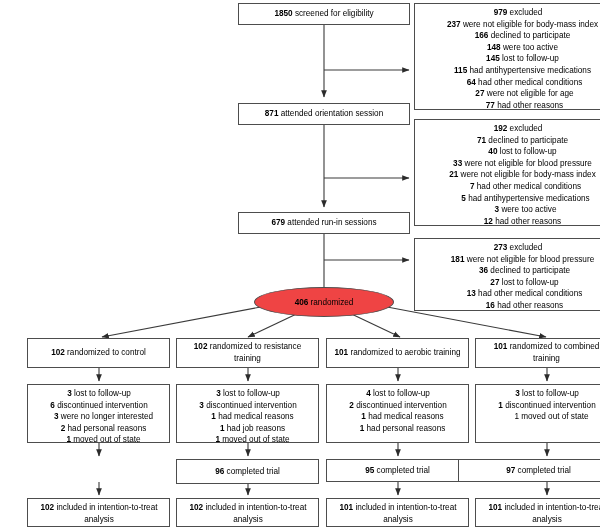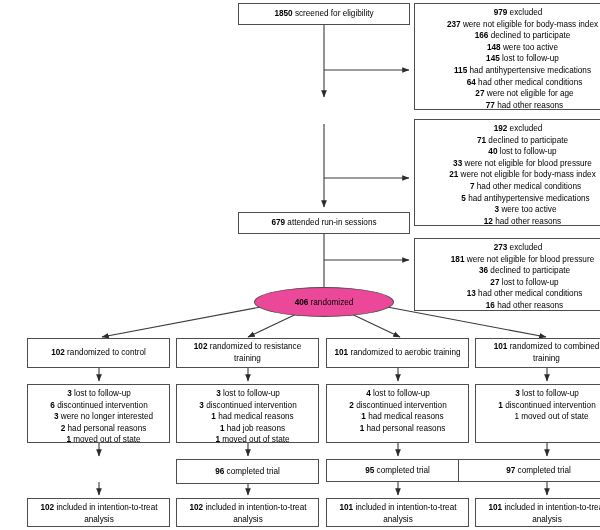--- a/index.html
+++ b/index.html
@@ -25,21 +25,21 @@
   }
   .box.listbox{
     padding:3px 4px 3px 5px;
     text-align:center;
   }
   .oval{
     position:absolute;
     box-sizing:border-box;
     border:1px solid #4d4d4d;
     border-radius:50%;
-    background:#ec4899;
+    background:#ef4444;
     display:flex;align-items:center;justify-content:center;
     font-size:8.2px;
   }
   b{font-weight:bold;}
   .n{font-weight:bold;}
   .li{white-space:nowrap;}
   .li.ind{padding-left:9px;}
   .li.ind2{padding-left:13px;}
   .li.ind3{padding-left:15px;}
 
@@ -91,20 +91,24 @@
     <path class="ln" d="M523,368 L523,381" marker-end="url(#ah)"></path>
     <path class="ln" d="M523,443 L523,456" marker-end="url(#ah)"></path>
     <path class="ln" d="M523,482 L523,495" marker-end="url(#ah)"></path>
   </svg>
 
   <div class="box center" style="left:214px;top:3px;width:172px;height:22px;">
     <span><b class="n">1850</b>
       <span>screened for eligibility</span></span>
   </div>
 
+  <div class="box center" style="left:214px;top:103px;width:172px;height:22px;">
+    <span><b class="n">871</b>
+      <span>attended orientation session</span></span>
+  </div>
 
   <div class="box center" style="left:214px;top:212px;width:172px;height:22px;">
     <span><b class="n">679</b>
       <span>attended run-in sessions</span></span>
   </div>
 
   <div class="oval" style="left:230px;top:287px;width:140px;height:30px;">
     <span><b class="n">406</b>
       <span>randomized</span></span>
   </div>

